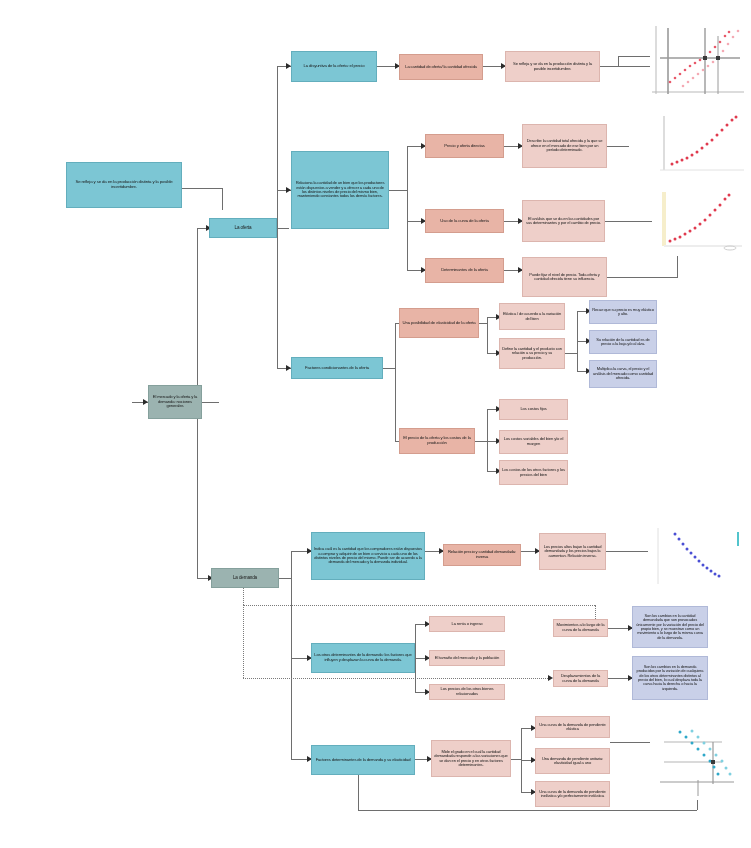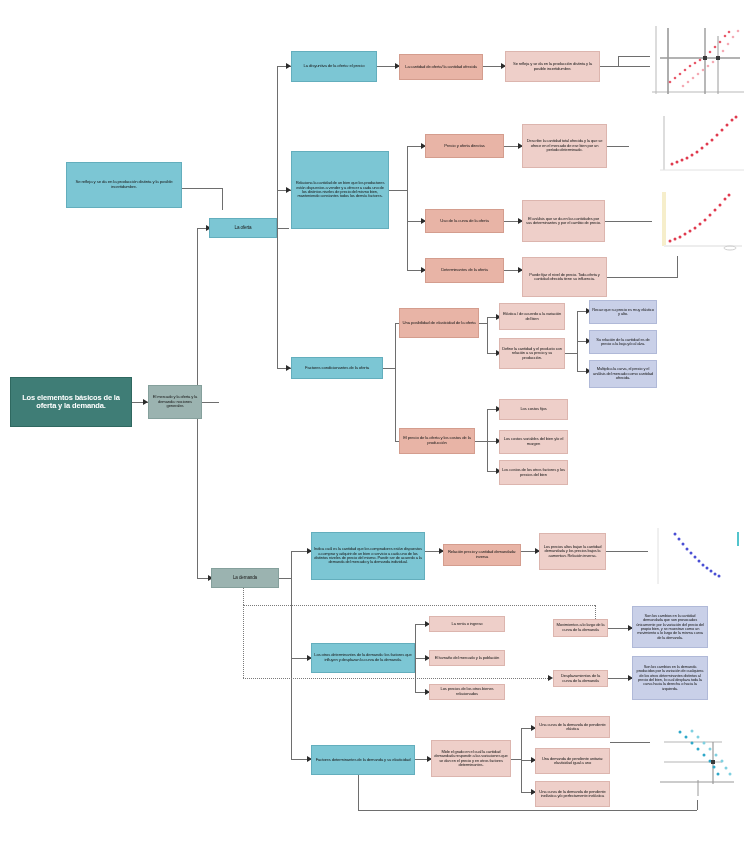--- a/index.html
+++ b/index.html
@@ -168,21 +168,20 @@
   <div class="ln lnh" style="left:521px;top:760px;width:14px;"></div>
   <div class="arw" style="left:531px;top:757px;"></div>
   <div class="ln lnh" style="left:521px;top:792px;width:14px;"></div>
   <div class="arw" style="left:531px;top:789px;"></div>
 
   <div class="ln lnv" style="left:358px;top:775px;height:35px;"></div>
   <div class="ln lnh" style="left:358px;top:810px;width:339px;"></div>
   <div class="ln lnv" style="left:697px;top:742px;height:68px;"></div>
   <div class="ln lnh" style="left:610px;top:742px;width:88px;"></div>
 
-  <div class="node root" style="left:10px;top:377px;width:122px;height:50px;font-size:7.5px;">Los elementos básicos de la oferta y la demanda.</div>
 
   <div class="node grayteal" style="left:148px;top:385px;width:54px;height:34px;font-size:4.2px;">El mercado y la oferta y la demanda: nociones generales</div>
 
   <div class="node teal" style="left:66px;top:162px;width:116px;height:46px;font-size:4.4px;">Se refleja y se da en la producción distinta y la posible incertidumbre.</div>
 
   <div class="node teal" style="left:209px;top:218px;width:68px;height:20px;font-size:4.6px;">La oferta</div>
 
   <div class="node teal" style="left:291px;top:51px;width:86px;height:31px;font-size:4.3px;">La disyuntiva de la oferta: el precio</div>
   <div class="node pink" style="left:399px;top:54px;width:84px;height:26px;font-size:4.2px;">La cantidad de oferta/ la cantidad ofrecida</div>
   <div class="node pinklt" style="left:505px;top:51px;width:95px;height:31px;font-size:4.2px;">Se refleja y se da en la producción distinta y la posible incertidumbre.</div>

